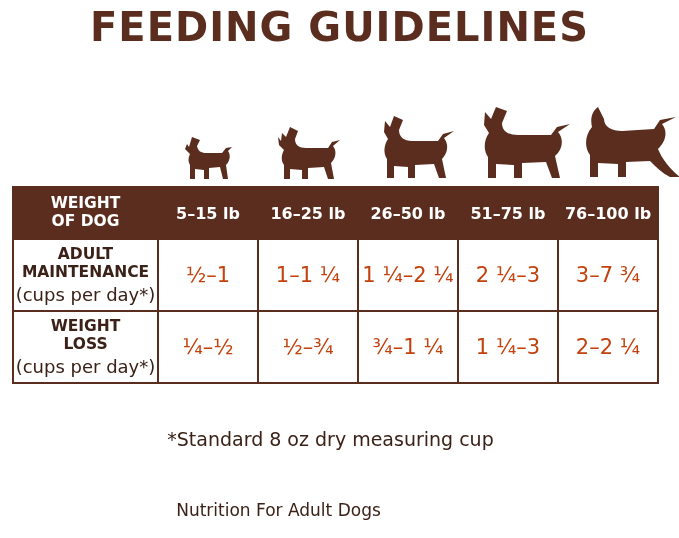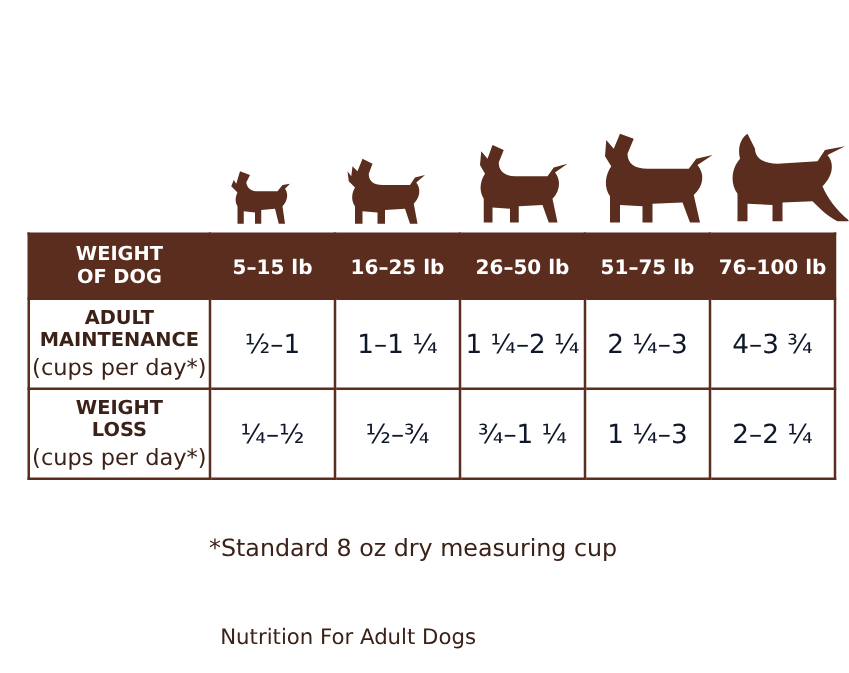--- a/index.html
+++ b/index.html
@@ -43,21 +43,21 @@
   .dog {
     position: absolute;
     bottom: 0;
   }
   .dog svg { display: block; }
 
   
   .table {
     position: absolute;
     top: 186px;
-    left: 22px;
+    left: 12px;
     width: 645px;
     border: 0;
     border-collapse: collapse;
   }
   table {
     border-collapse: collapse;
     width: 645px;
     table-layout: fixed;
   }
   th, td {
@@ -74,21 +74,21 @@
     font-weight: bold;
     font-family: "DejaVu Sans", sans-serif;
   }
   thead th.whead {
     line-height: 1.15;
     font-size: 15.5px;
   }
   tbody td {
     height: 72px;
     background: #ffffff;
-    color: #0f172a;
+    color: #c2410c;
     font-size: 21px;
     font-family: "DejaVu Sans", sans-serif;
   }
   tbody td.rowlabel {
     font-size: 15.5px;
     font-weight: bold;
     line-height: 1.2;
     color: #3b2117;
   }
   .rowlabel .sub {
@@ -118,20 +118,21 @@
     font-size: 17px;
     color: #3b2117;
     font-family: "DejaVu Sans", sans-serif;
   }
 </style>
 </head>
 <body>
 
 <div id="page">
 
+  <div class="title">FEEDING GUIDELINES</div>
 
   <div class="dogs">
 
     <div class="dog" style="left:16px; bottom:2px;">
       <svg width="70" height="52" viewBox="0 0 70 52" aria-hidden="true">
         <path fill="#5a2d1e" d="M16 6 L13 16 L11 13 L9 18 L14 23 C12 27 12 31 14 34 L14 48 L19 48 L19 38 L28 39 L28 48 L33 48 L33 37 L44 36 L47 48 L52 48 L50 34 C54 30 55 24 52 20 L56 16 L50 17 L46 22 L30 22 C25 22 22 20 21 15 L24 9 Z"></path>
       </svg>
     </div>
 
     <div class="dog" style="left:112px; bottom:2px;">
@@ -179,21 +180,21 @@
         <tr>
           <td class="rowlabel">
             <span>ADULT</span><br>
             <span>MAINTENANCE</span>
             <span class="sub">(cups per day*)</span>
           </td>
           <td class="val">½–1</td>
           <td class="val">1–1 ¼</td>
           <td class="val">1 ¼–2 ¼</td>
           <td class="val">2 ¼–3</td>
-          <td class="val">4–3 ¾</td>
+          <td class="val">3–7 ¾</td>
         </tr>
         <tr>
           <td class="rowlabel">
             <span>WEIGHT</span><br>
             <span>LOSS</span>
             <span class="sub">(cups per day*)</span>
           </td>
           <td class="val">¼–½</td>
           <td class="val">½–¾</td>
           <td class="val">¾–1 ¼</td>

